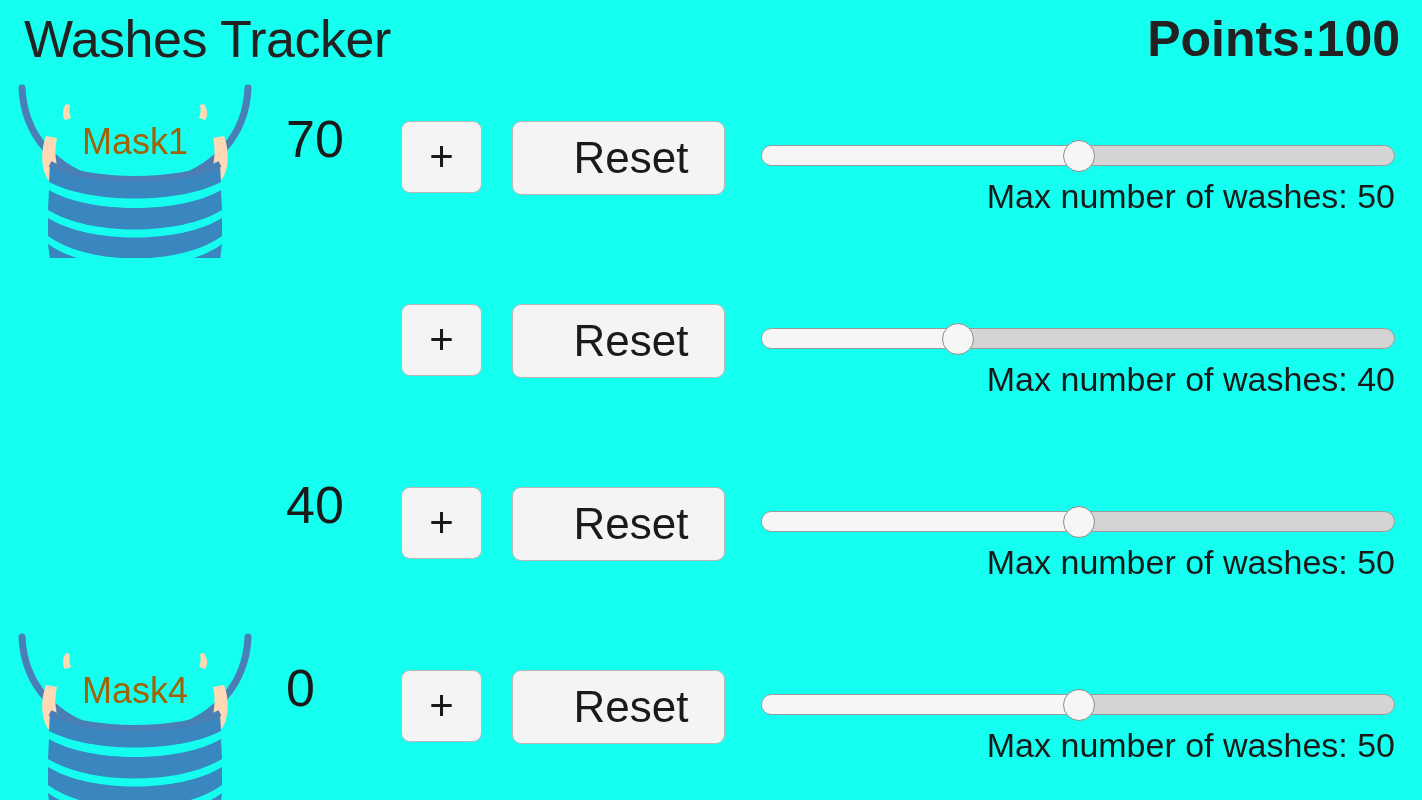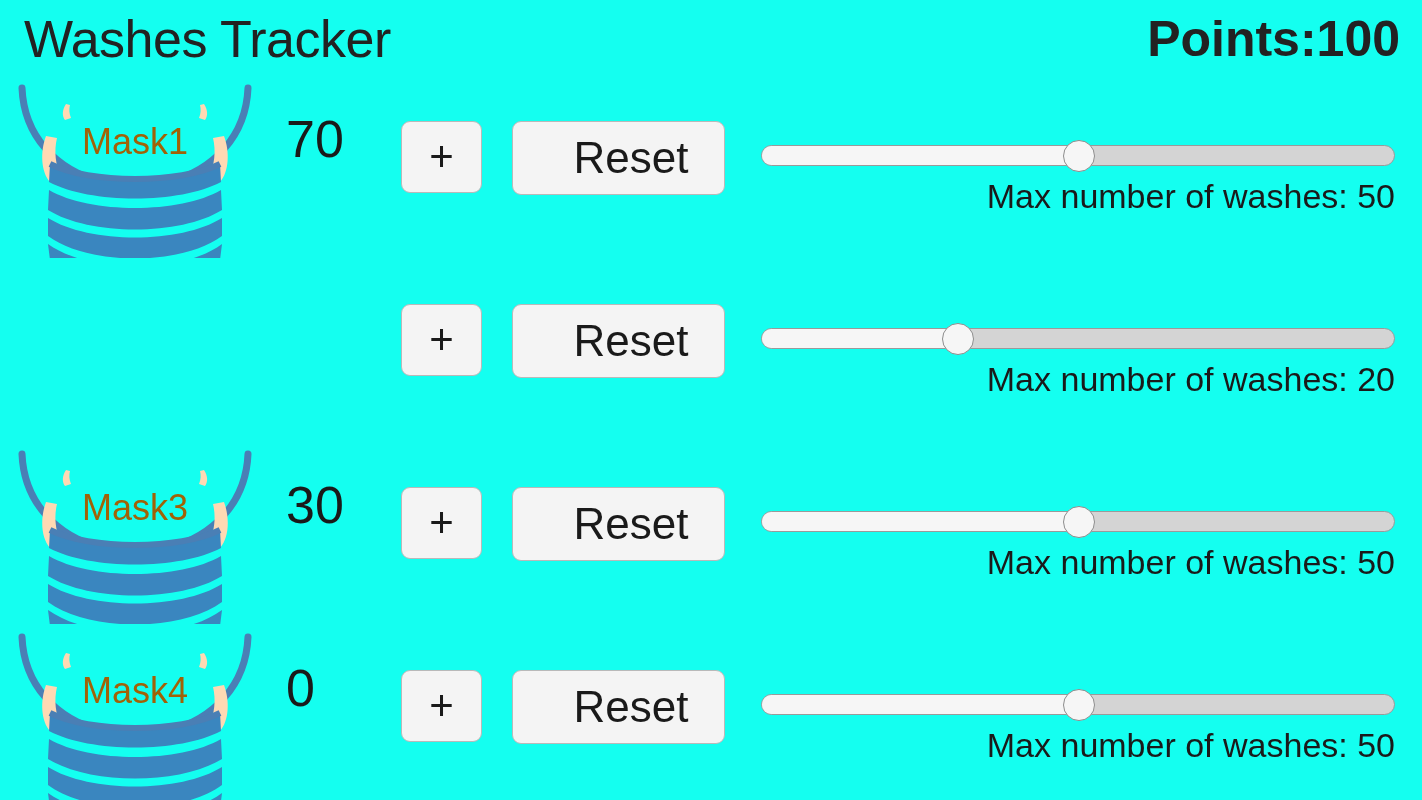--- a/index.html
+++ b/index.html
@@ -236,21 +236,39 @@
 
 
     <button class="btn btn-plus">+</button>
     <button class="btn btn-reset">Reset</button>
 
     <div class="slider-wrap">
       <div class="slider">
         <div class="slider-fill" style="width: 31%;"></div>
       </div>
       <div class="slider-thumb" style="left: 31%;"></div>
-      <div class="slider-caption">Max number of washes: 20</div>
+      <div class="slider-caption">Max number of washes: 40</div>
+    </div>
+
+  </div>
+
+  <div class="mask-row">
+
+
+    <div class="count">40</div>
+
+    <button class="btn btn-plus">+</button>
+    <button class="btn btn-reset">Reset</button>
+
+    <div class="slider-wrap">
+      <div class="slider">
+        <div class="slider-fill" style="width: 50%;"></div>
+      </div>
+      <div class="slider-thumb" style="left: 50%;"></div>
+      <div class="slider-caption">Max number of washes: 50</div>
     </div>
 
   </div>
 
   <div class="mask-row">
 
     <div class="mask-icon-wrap">
       <svg viewBox="0 0 250 180" xmlns="http://www.w3.org/2000/svg">
 
         <path class="strap-left" d="M12 10 C 14 58, 46 92, 92 104" fill="none" stroke="#4a7fb5" stroke-width="7" stroke-linecap="round"></path>
@@ -263,70 +281,30 @@
 
         <g class="pleats" fill="#3a86bf">
           <path d="M40 86 C 80 106, 170 106, 210 86 L 211 104 C 170 126, 80 126, 39 104 Z"></path>
           <path d="M39 112 C 80 136, 170 136, 211 112 L 212 132 C 170 158, 80 158, 38 132 Z"></path>
           <path d="M38 140 C 80 166, 170 166, 212 140 L 212 158 C 172 188, 78 188, 38 158 Z"></path>
           <path d="M38 166 C 80 196, 172 196, 212 166 L 210 182 C 196 198, 54 198, 40 182 Z"></path>
         </g>
 
         <path class="mask-rim" d="M40 86 C 80 106, 170 106, 210 86" fill="none" stroke="#4a7fb5" stroke-width="6"></path>
       </svg>
-      <div class="mask-label">Mask3</div>
-    </div>
-
-    <div class="count">30</div>
+      <div class="mask-label">Mask4</div>
+    </div>
+
+    <div class="count">0</div>
 
     <button class="btn btn-plus">+</button>
     <button class="btn btn-reset">Reset</button>
 
     <div class="slider-wrap">
       <div class="slider">
         <div class="slider-fill" style="width: 50%;"></div>
       </div>
       <div class="slider-thumb" style="left: 50%;"></div>
       <div class="slider-caption">Max number of washes: 50</div>
     </div>
 
   </div>
-
-  <div class="mask-row">
-
-    <div class="mask-icon-wrap">
-      <svg viewBox="0 0 250 180" xmlns="http://www.w3.org/2000/svg">
-
-        <path class="strap-left" d="M12 10 C 14 58, 46 92, 92 104" fill="none" stroke="#4a7fb5" stroke-width="7" stroke-linecap="round"></path>
-        <path class="strap-right" d="M238 10 C 236 58, 204 92, 158 104" fill="none" stroke="#4a7fb5" stroke-width="7" stroke-linecap="round"></path>
-
-        <path class="ear-left" d="M36 58 C 30 74, 31 94, 40 104 L 52 100 C 45 88, 44 72, 47 60 Z" fill="#ffd9b3"></path>
-        <path class="ear-right" d="M214 58 C 220 74, 219 94, 210 104 L 198 100 C 205 88, 206 72, 203 60 Z" fill="#ffd9b3"></path>
-        <path class="ear-dot-left" d="M56 26 C 52 32, 52 38, 55 42 L 61 40 C 59 35, 59 31, 60 27 Z" fill="#ffd9b3"></path>
-        <path class="ear-dot-right" d="M194 26 C 198 32, 198 38, 195 42 L 189 40 C 191 35, 191 31, 190 27 Z" fill="#ffd9b3"></path>
-
-        <g class="pleats" fill="#3a86bf">
-          <path d="M40 86 C 80 106, 170 106, 210 86 L 211 104 C 170 126, 80 126, 39 104 Z"></path>
-          <path d="M39 112 C 80 136, 170 136, 211 112 L 212 132 C 170 158, 80 158, 38 132 Z"></path>
-          <path d="M38 140 C 80 166, 170 166, 212 140 L 212 158 C 172 188, 78 188, 38 158 Z"></path>
-          <path d="M38 166 C 80 196, 172 196, 212 166 L 210 182 C 196 198, 54 198, 40 182 Z"></path>
-        </g>
-
-        <path class="mask-rim" d="M40 86 C 80 106, 170 106, 210 86" fill="none" stroke="#4a7fb5" stroke-width="6"></path>
-      </svg>
-      <div class="mask-label">Mask4</div>
-    </div>
-
-    <div class="count">0</div>
-
-    <button class="btn btn-plus">+</button>
-    <button class="btn btn-reset">Reset</button>
-
-    <div class="slider-wrap">
-      <div class="slider">
-        <div class="slider-fill" style="width: 50%;"></div>
-      </div>
-      <div class="slider-thumb" style="left: 50%;"></div>
-      <div class="slider-caption">Max number of washes: 50</div>
-    </div>
-
-  </div>
 </div>
 
 </body></html>

